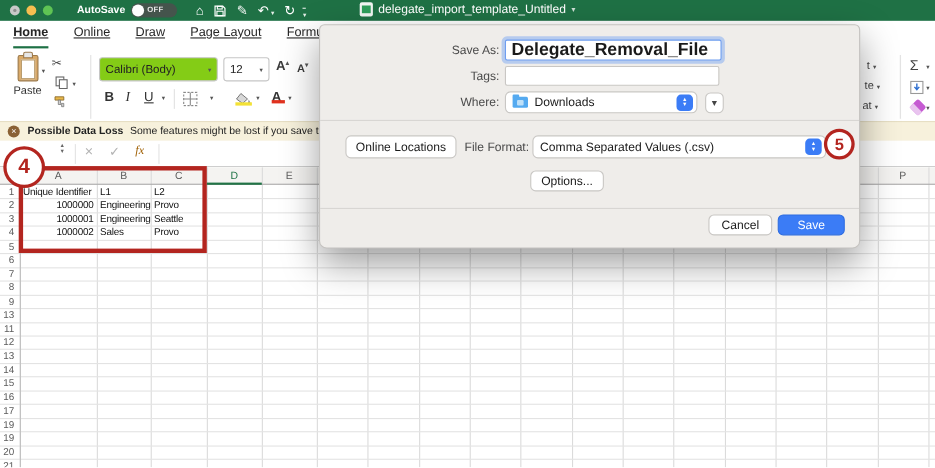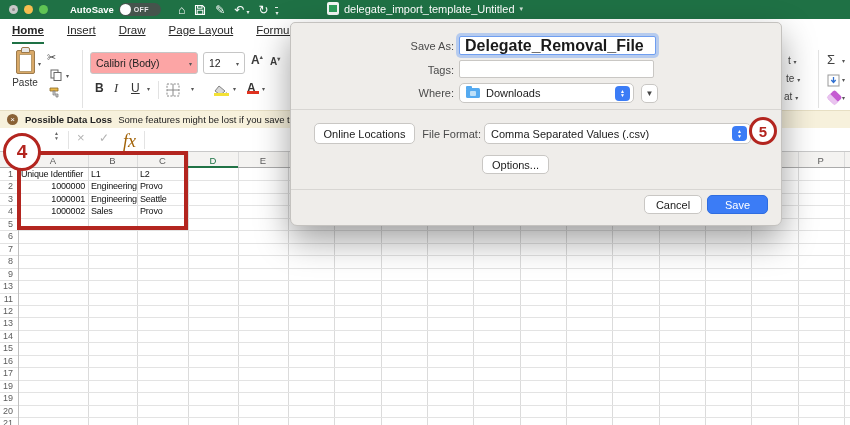--- a/index.html
+++ b/index.html
@@ -36,21 +36,21 @@
   .tab { padding-bottom:6px;text-decoration:underline; }
   .tab.active { font-weight:bold; border-bottom:2.5px solid #1e7145; }
   .rb-divider { position:absolute; top:31px; width:1px; height:58px; background:#e2e2e2; }
   .paste { position:absolute; left:8px; top:31px; width:34px; height:56px; display:flex; flex-direction:column; align-items:center; font-size:10px; color:#333; }
   .clipboard { width:19px; height:24px; background:#fff; border:1.2px solid #9c7a4c; border-radius:2px; position:relative; background:#d9a968;}
   .clipboard::before{ content:""; position:absolute; left:2.5px; top:3px; width:11px; height:16px; background:#fff; border:1px solid #b99c6e;}
   .clipboard::after{ content:""; position:absolute; left:4.5px; top:-4px; width:7px; height:4px; background:#e7e7e7; border:1px solid #9c7a4c; border-radius:2px 2px 0 0;}
   .paste .chev { position:absolute; right:1px; top:10px; font-size:6px; color:#555; }
   .small-ic { position:absolute; font-size:11px; color:#4a4a4a; }
   .chev6 { font-size:6px; color:#555; }
-  .fontbox { position:absolute; left:90px; top:33px; width:108px; height:22px; border:1px solid #c6c6c6; border-radius:3px; font-size:10.5px; color:#222; display:flex; align-items:center; padding:0 5px; justify-content:space-between; background:#fca5a5;}
+  .fontbox { position:absolute; left:90px; top:33px; width:108px; height:22px; border:1px solid #c6c6c6; border-radius:3px; font-size:10.5px; color:#222; display:flex; align-items:center; padding:0 5px; justify-content:space-between; background:#84cc16;}
   .sizebox { position:absolute; left:203px; top:33px; width:42px; height:22px; border:1px solid #c6c6c6; border-radius:3px; font-size:10.5px; color:#222; display:flex; align-items:center; padding:0 5px; justify-content:space-between; background:#fff;}
   .growfont { position:absolute; left:251px; top:34px; font-size:12px; color:#3c3c3c; font-weight:bold;}
   .shrinkfont { position:absolute; left:270px; top:36px; font-size:10px; color:#3c3c3c; font-weight:bold;}
   .supchev { font-size:6px; vertical-align:super; color:#555;}
   .bold-btn{ position:absolute; left:95px; top:62px; font-weight:bold; font-size:12px; color:#333;}
   .italic-btn{ position:absolute; left:114px; top:62px; font-style:italic; font-family:"Liberation Serif",serif; font-size:12.5px; color:#333;}
   .under-btn{ position:absolute; left:131px; top:62px; font-size:12px; text-decoration:underline; color:#333;}
   .borders-ic { position:absolute; left:166px; top:64px; }
   .bucket { position:absolute; left:214px; top:63px; width:15px; height:14px;}
   .bucket .bar { position:absolute; left:0; bottom:0; width:15px; height:3px; background:#f3e135; }
@@ -69,21 +69,21 @@
              display:flex; align-items:center; justify-content:center; line-height:1; flex:0 0 auto; }
   .warn-title { font-size:9.5px; font-weight:bold; color:#222; margin-left:7px; white-space:nowrap; }
   .warn-msg { font-size:9.5px; color:#222; margin-left:6px; white-space:nowrap; }
 
   
   .fbar { position:absolute; left:0; top:128px; width:850px; height:24px; background:#fff; border-bottom:1px solid #c9c9c9; }
   .namebox-stepper { position:absolute; left:54px; top:3px; display:flex; flex-direction:column; align-items:center; color:#666; font-size:5px; line-height:4.5px;}
   .fbar-div { position:absolute; top:3px; width:1px; height:18px; background:#e3e3e3; }
   .fbar-x { position:absolute; left:77px; top:2px; font-size:13px; color:#b3b3b3; }
   .fbar-check { position:absolute; left:99px; top:3px; font-size:12px; color:#b3b3b3; }
-  .fbar-fx { position:absolute; left:123px; top:3px; font-size:18px; font-style:italic; font-family:"Liberation Serif",serif; color:#a16207; }
+  .fbar-fx { position:absolute; left:123px; top:3px; font-size:11px; font-style:italic; font-family:"Liberation Serif",serif; color:#a16207; }
 
   
   .sheet { position:absolute; left:0; top:152px; width:850px; height:273px; background:#fff; overflow:hidden; }
   .hdr-bg { position:absolute; background:#f4f3f1; }
   .vline { position:absolute; width:1px; background:#dbdbdb; }
   .hline { position:absolute; height:1px; background:#e3e3e3; }
   .hdr-border { position:absolute; height:1px; background:#ababab; }
   .gutter-border { position:absolute; width:1px; background:#bfbfbf; }
   .hdr-label { position:absolute; font-size:9.5px; color:#5c5c5c; display:flex; align-items:center; justify-content:center; }
   .hdr-label.active { color:#1c7245; }
@@ -157,21 +157,21 @@
         <span class="doc-ic"></span>
         <span>delegate_import_template_Untitled</span>
         <span class="title-chev">▾</span>
       </span>
     </div>
   </div>
 
   <div class="ribbon">
     <div class="tabs">
       <span class="tab active">Home</span>
-      <span class="tab">Insert</span>
+      <span class="tab">Online</span>
       <span class="tab">Draw</span>
       <span class="tab">Page Layout</span>
       <span class="tab">Formulas</span>
     </div>
 
     <div class="paste">
       <span class="clipboard"></span>
       <span class="chev">▾</span>
       <span style="margin-top:3px;">Paste</span>
     </div>

